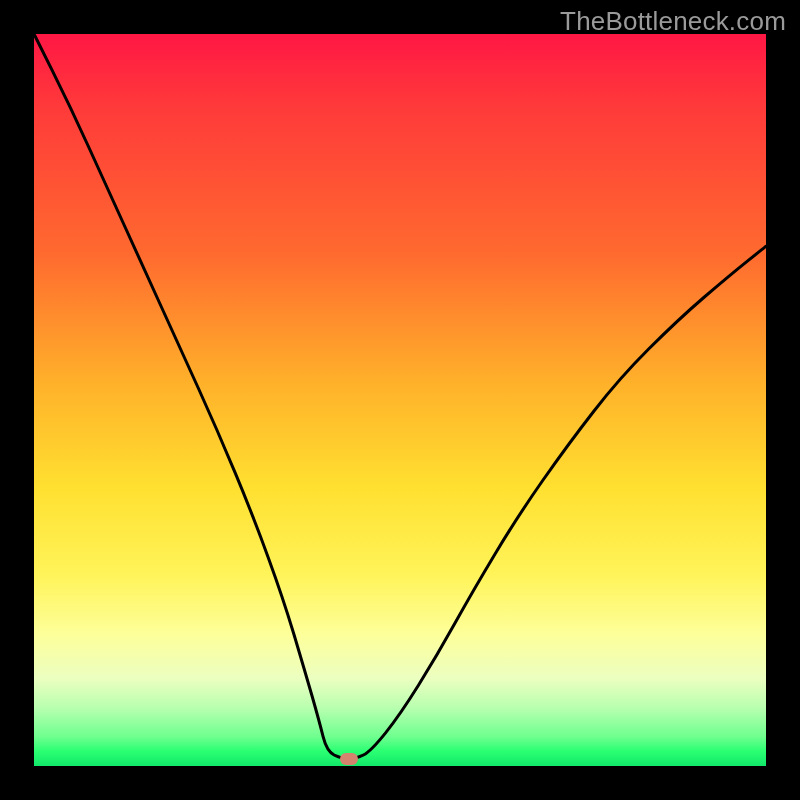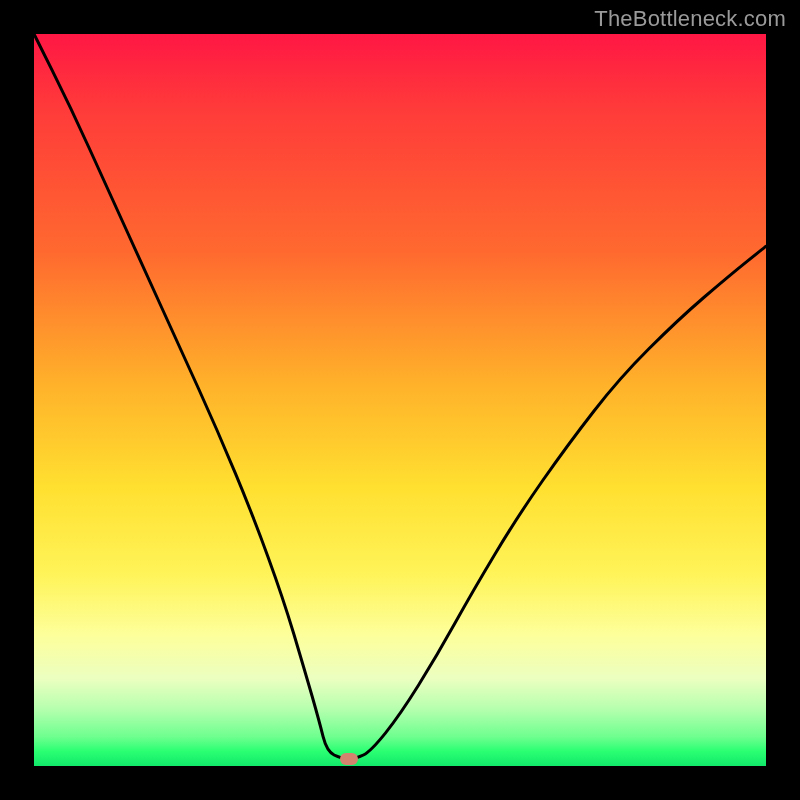--- a/index.html
+++ b/index.html
@@ -39,21 +39,21 @@
       #6fff8f 96%,
       #2aff72 98%,
       #12e86a 100%
     );
   }
   .watermark {
     position: absolute;
     top: 6px;
     right: 14px;
     color: #9a9a9a;
-    font-size: 22px;
+    font-size: 26px;
     font-weight: 500;
     letter-spacing: 0.2px;
   }
   svg.curve {
     position: absolute;
     left: 0; top: 0;
     width: 732px;
     height: 732px;
     overflow: visible;
   }

